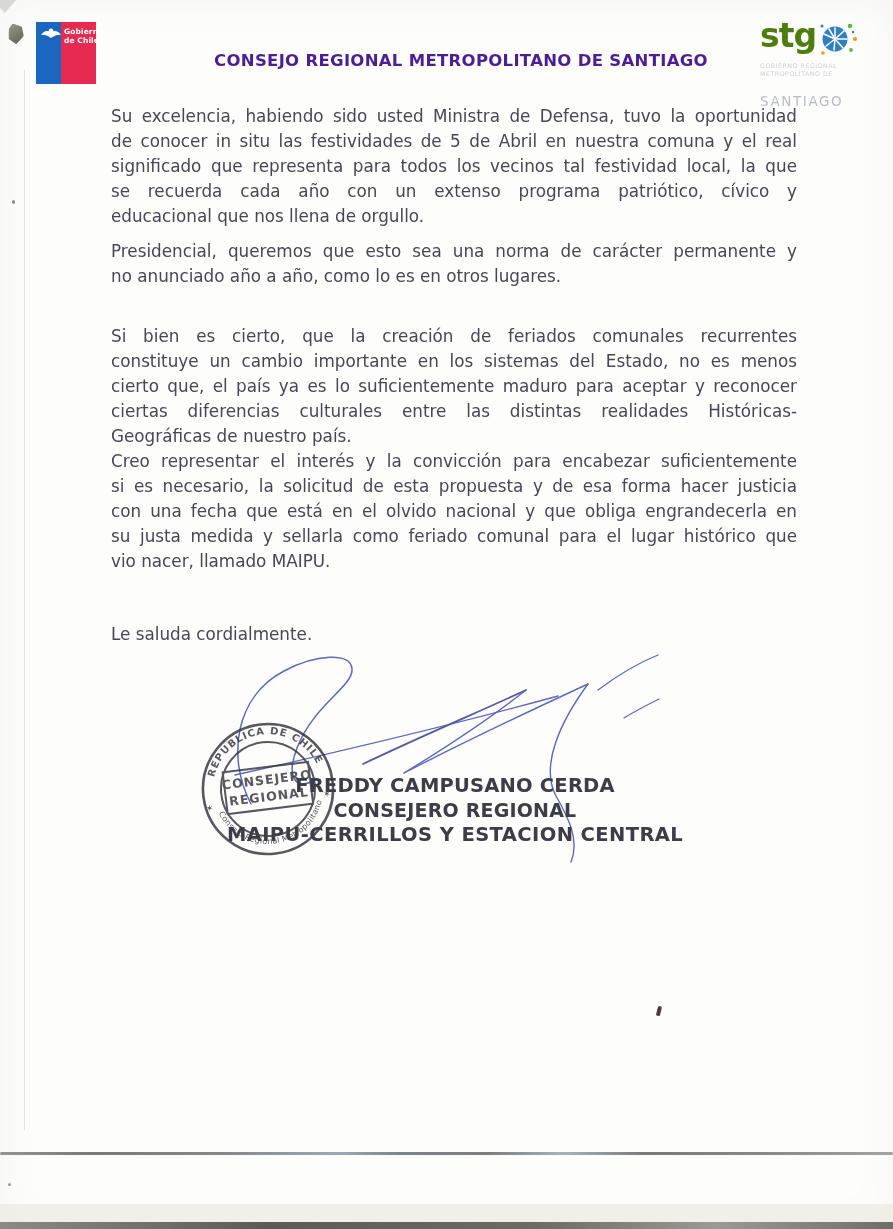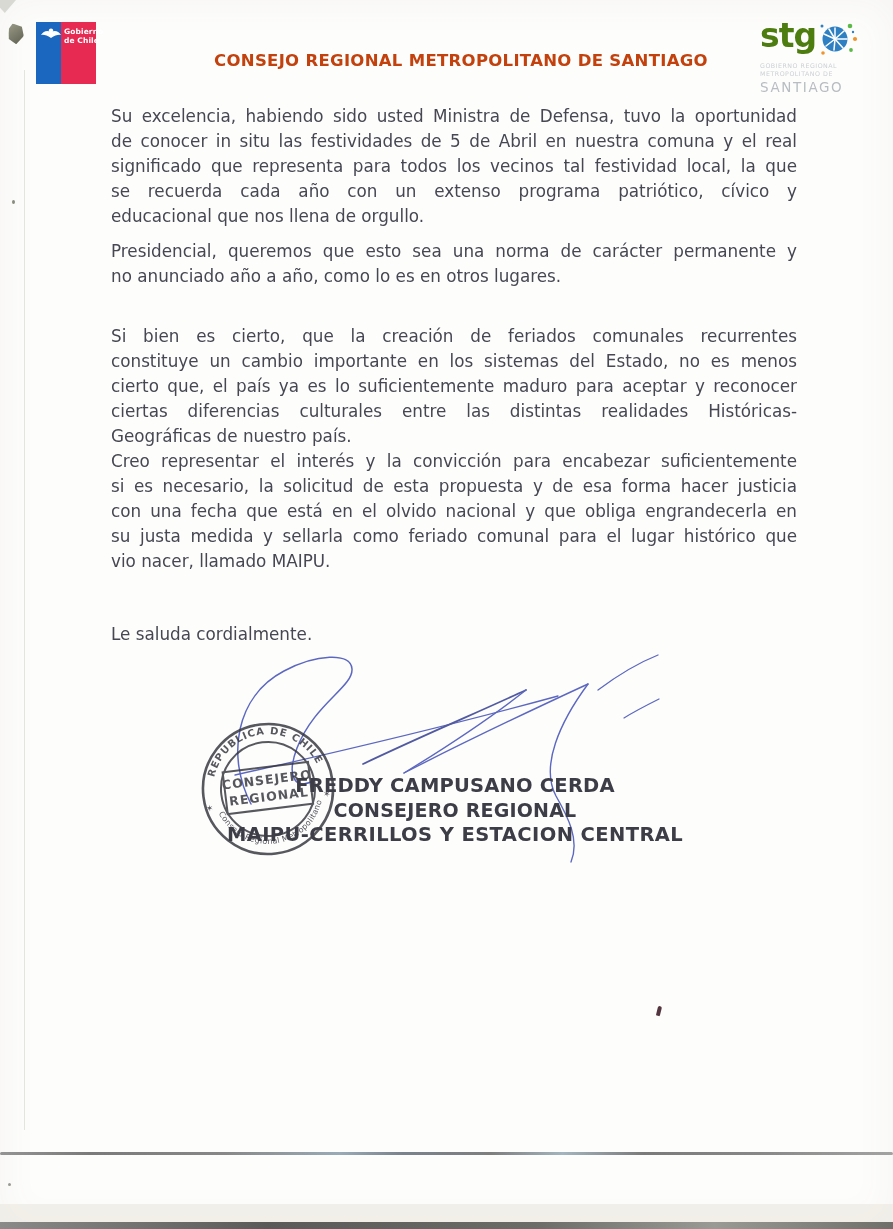--- a/index.html
+++ b/index.html
@@ -10,28 +10,28 @@
     box-shadow:inset 0 0 40px rgba(120,110,90,0.06);
   }
   
   .gov-logo{position:absolute;left:36px;top:22px;width:60px;height:62px;display:flex;}
   .gov-blue{width:30px;height:62px;background:#1b67bf;position:relative;}
   .gov-red{width:42px;height:62px;background:#e62a52;position:relative;}
   .gov-emblem{position:absolute;left:3px;top:4px;width:24px;height:16px;}
   .gov-text{position:absolute;left:3px;top:5px;color:#fff;font-size:7.5px;font-weight:bold;line-height:9px;letter-spacing:0.1px;}
   .title{
     position:absolute;left:111px;top:51px;width:700px;text-align:center;
-    color:#c2410c;font-weight:bold;font-size:16.5px;letter-spacing:0.3px;
+    color:#4c1d95;font-weight:bold;font-size:16.5px;letter-spacing:0.3px;
   }
   .stgo{position:absolute;left:760px;top:22px;width:110px;height:76px;}
   .stgo-row{position:relative;height:36px;}
   .stgo-word{position:absolute;left:0;top:-6px;color:#4d7c0f;font-weight:bold;font-size:33px;letter-spacing:-1px;}
   .stgo-globe{position:absolute;left:58px;top:-2px;width:40px;height:38px;}
   .stgo-sub{color:#ccd0d4;font-size:6.3px;letter-spacing:0.5px;line-height:7.5px;margin-top:4px;}
-  .stgo-santiago{color:#b7bdc2;font-size:13.5px;letter-spacing:1.6px;margin-top:2px;}
+  .stgo-santiago{color:#b7bdc2;font-size:13.5px;letter-spacing:1.6px;margin-top:16px;}
   
   .para{position:absolute;left:111px;width:686px;color:#474753;font-size:16.8px;line-height:25px;margin-top:11px;}
   .jl{text-align:justify;text-align-last:justify;height:25px;}
   .jl-last{text-align:left;text-align-last:left;height:25px;}
   .closing{position:absolute;left:111px;top:624px;color:#474753;font-size:16.8px;}
   
   .sig-svg{position:absolute;left:188px;top:638px;width:520px;height:250px;}
   .stamp{position:absolute;left:198px;top:714px;width:140px;height:150px;opacity:0.82;}
   .sig-text{position:absolute;left:190px;width:530px;text-align:center;font-weight:bold;color:#3d3d47;}
   .sig-name{top:774px;font-size:19.5px;letter-spacing:0.2px;}

